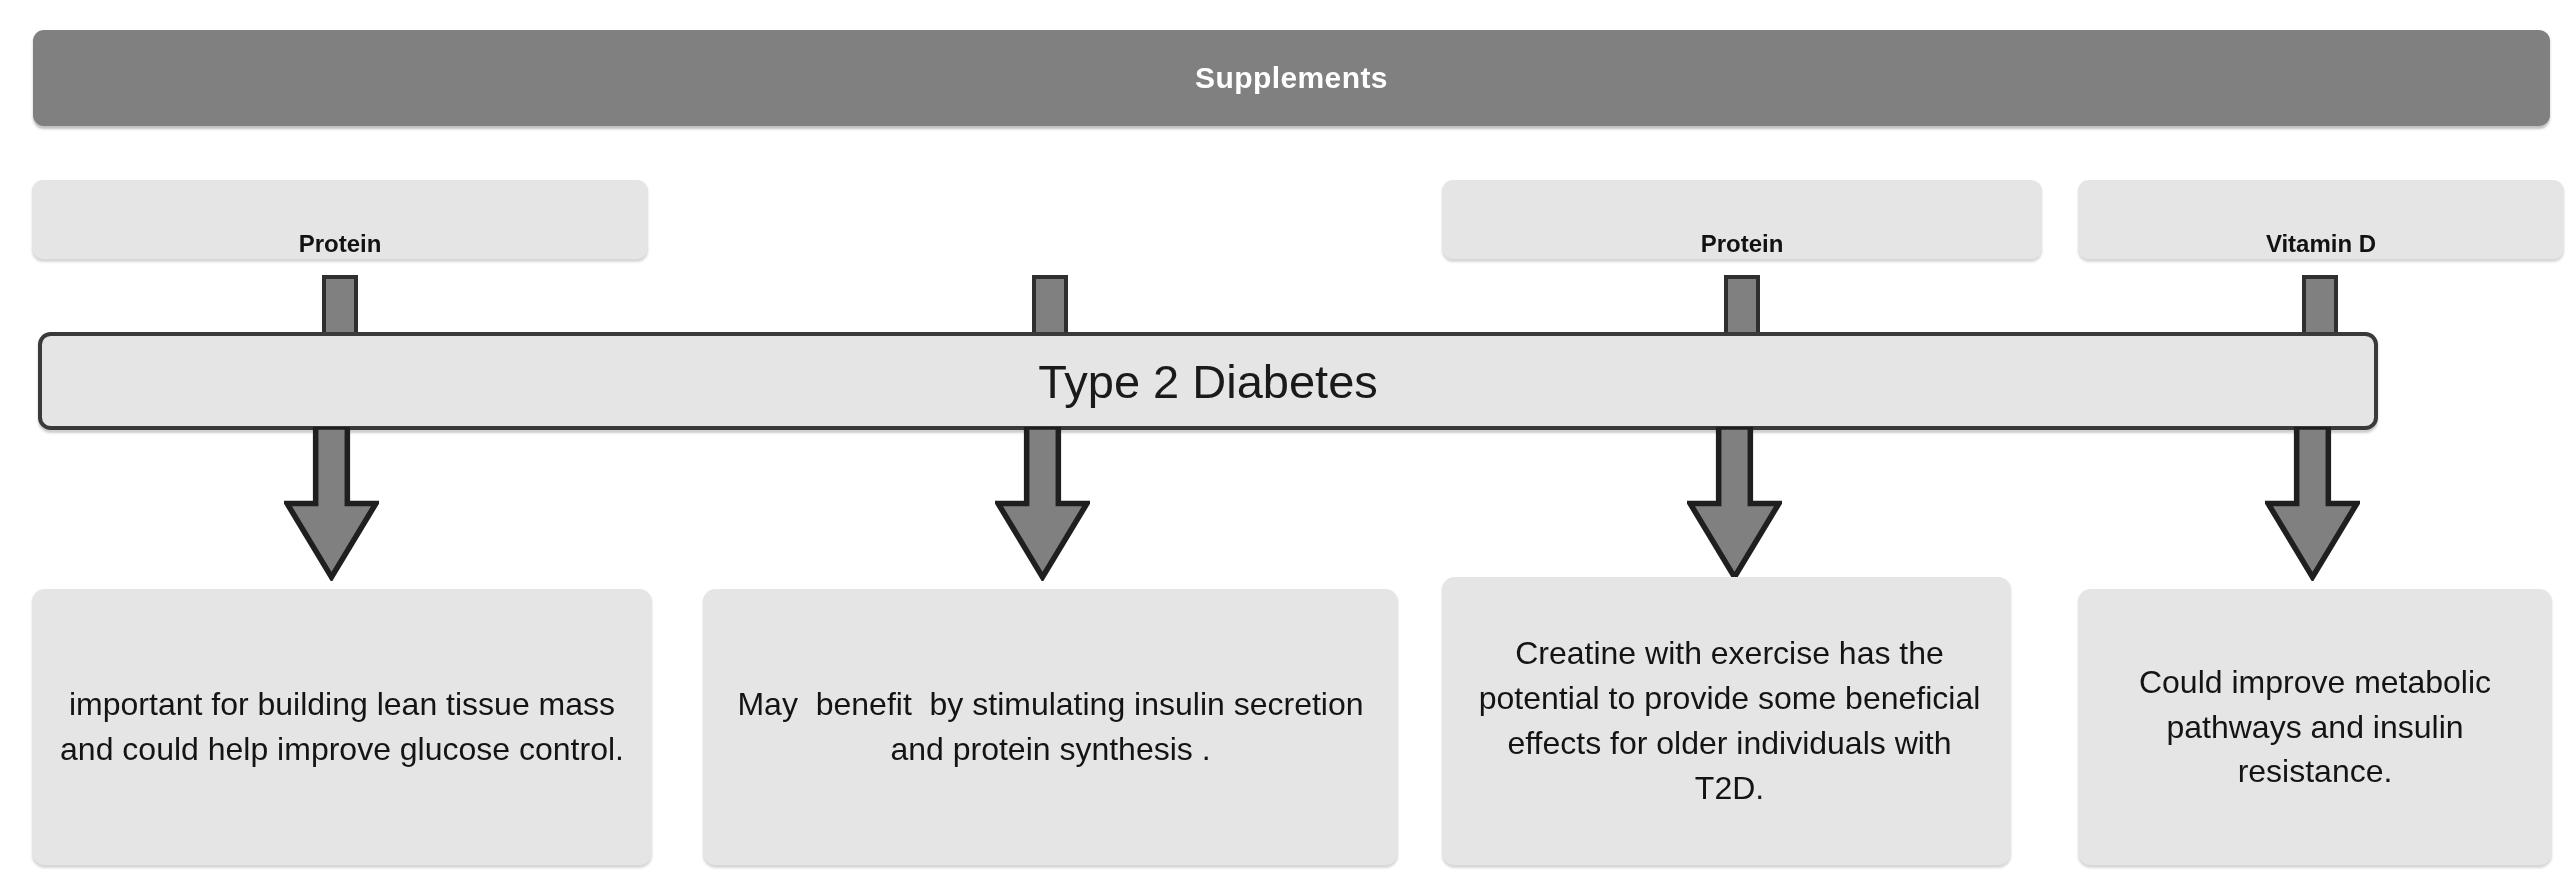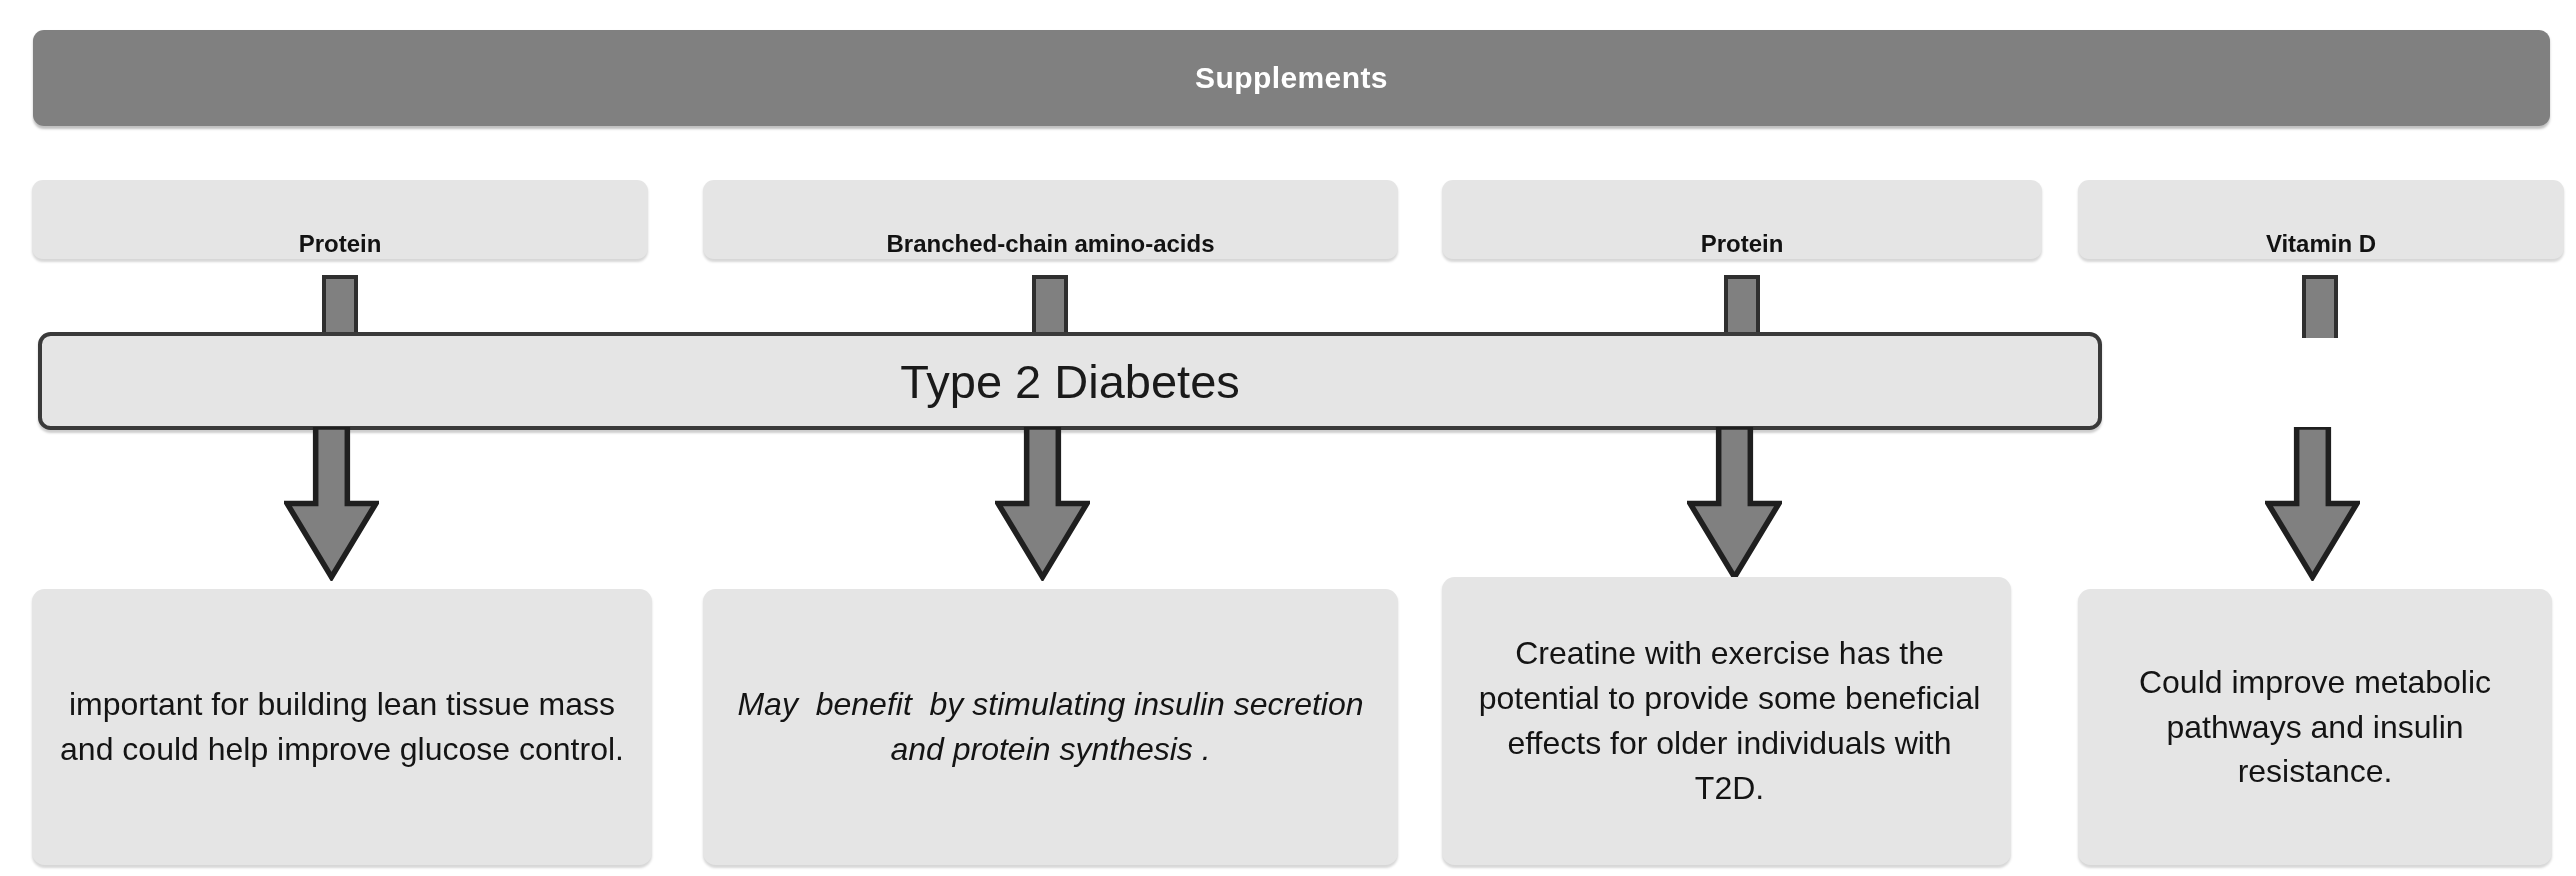--- a/index.html
+++ b/index.html
@@ -69,21 +69,21 @@
     border: 4px solid #2f2f2f;
     border-bottom: none;
     box-sizing: border-box;
   }
 
   
   .center-bar {
     position: absolute;
     left: 38px;
     top: 332px;
-    width: 2064px;
+    width: 2340px;
     height: 98px;
     background: #E5E5E5;
     border: 4px solid #3a3a3a;
     border-radius: 12.6px;
     box-sizing: border-box;
     display: flex;
     align-items: center;
     justify-content: center;
     box-shadow: 0 2.4px 2.4px rgba(0,0,0,0.2);
   }
@@ -129,23 +129,20 @@
 <div id="canvas">
 
   <div class="title-banner">
     <span class="title-text">Supplements</span>
   </div>
 
   <div class="supp-box" style="left:32px; width:616px;">
     <span class="supp-label">Protein</span>
   </div>
 
-  <div class="supp-box" style="left:703px; width:695px;">
-    <span class="supp-label">Branched-chain amino-acids</span>
-  </div>
 
   <div class="supp-box" style="left:1442px; width:600px;">
     <span class="supp-label">Protein</span>
   </div>
 
   <div class="supp-box" style="left:2078px; width:486px;">
     <span class="supp-label">Vitamin D</span>
   </div>
 
   <div class="connector" style="left:322px;"></div>
@@ -178,21 +175,21 @@
   <div class="down-arrow" style="left:2265px;">
     <svg viewBox="0 0 120 195" preserveAspectRatio="none">
       <polygon points="40,0 80,0 80,97 116,97 60,190 4,97 40,97" fill="#808080" stroke="#1f1f1f" stroke-width="7" stroke-linejoin="miter"></polygon>
     </svg>
   </div>
 
   <div class="desc-box" style="left:32px; top:589px; width:620px; height:276px;">
     <span class="desc-text">important for building lean tissue mass  and could help improve glucose control.</span>
   </div>
 
-  <div class="desc-box" style="left:703px; top:589px; width:695px; height:276px;font-style:italic;">
+  <div class="desc-box" style="left:703px; top:589px; width:695px; height:276px;">
     <span class="desc-text">May  benefit  by stimulating insulin secretion and protein synthesis .</span>
   </div>
 
   <div class="desc-box" style="left:1442px; top:577px; width:569px; height:288px;padding-left:28px;">
     <span class="desc-text">Creatine with exercise has the potential to provide some beneficial effects for older individuals with T2D.</span>
   </div>
 
   <div class="desc-box" style="left:2078px; top:589px; width:474px; height:276px;">
     <span class="desc-text">Could improve metabolic pathways and insulin resistance.</span>
   </div>

